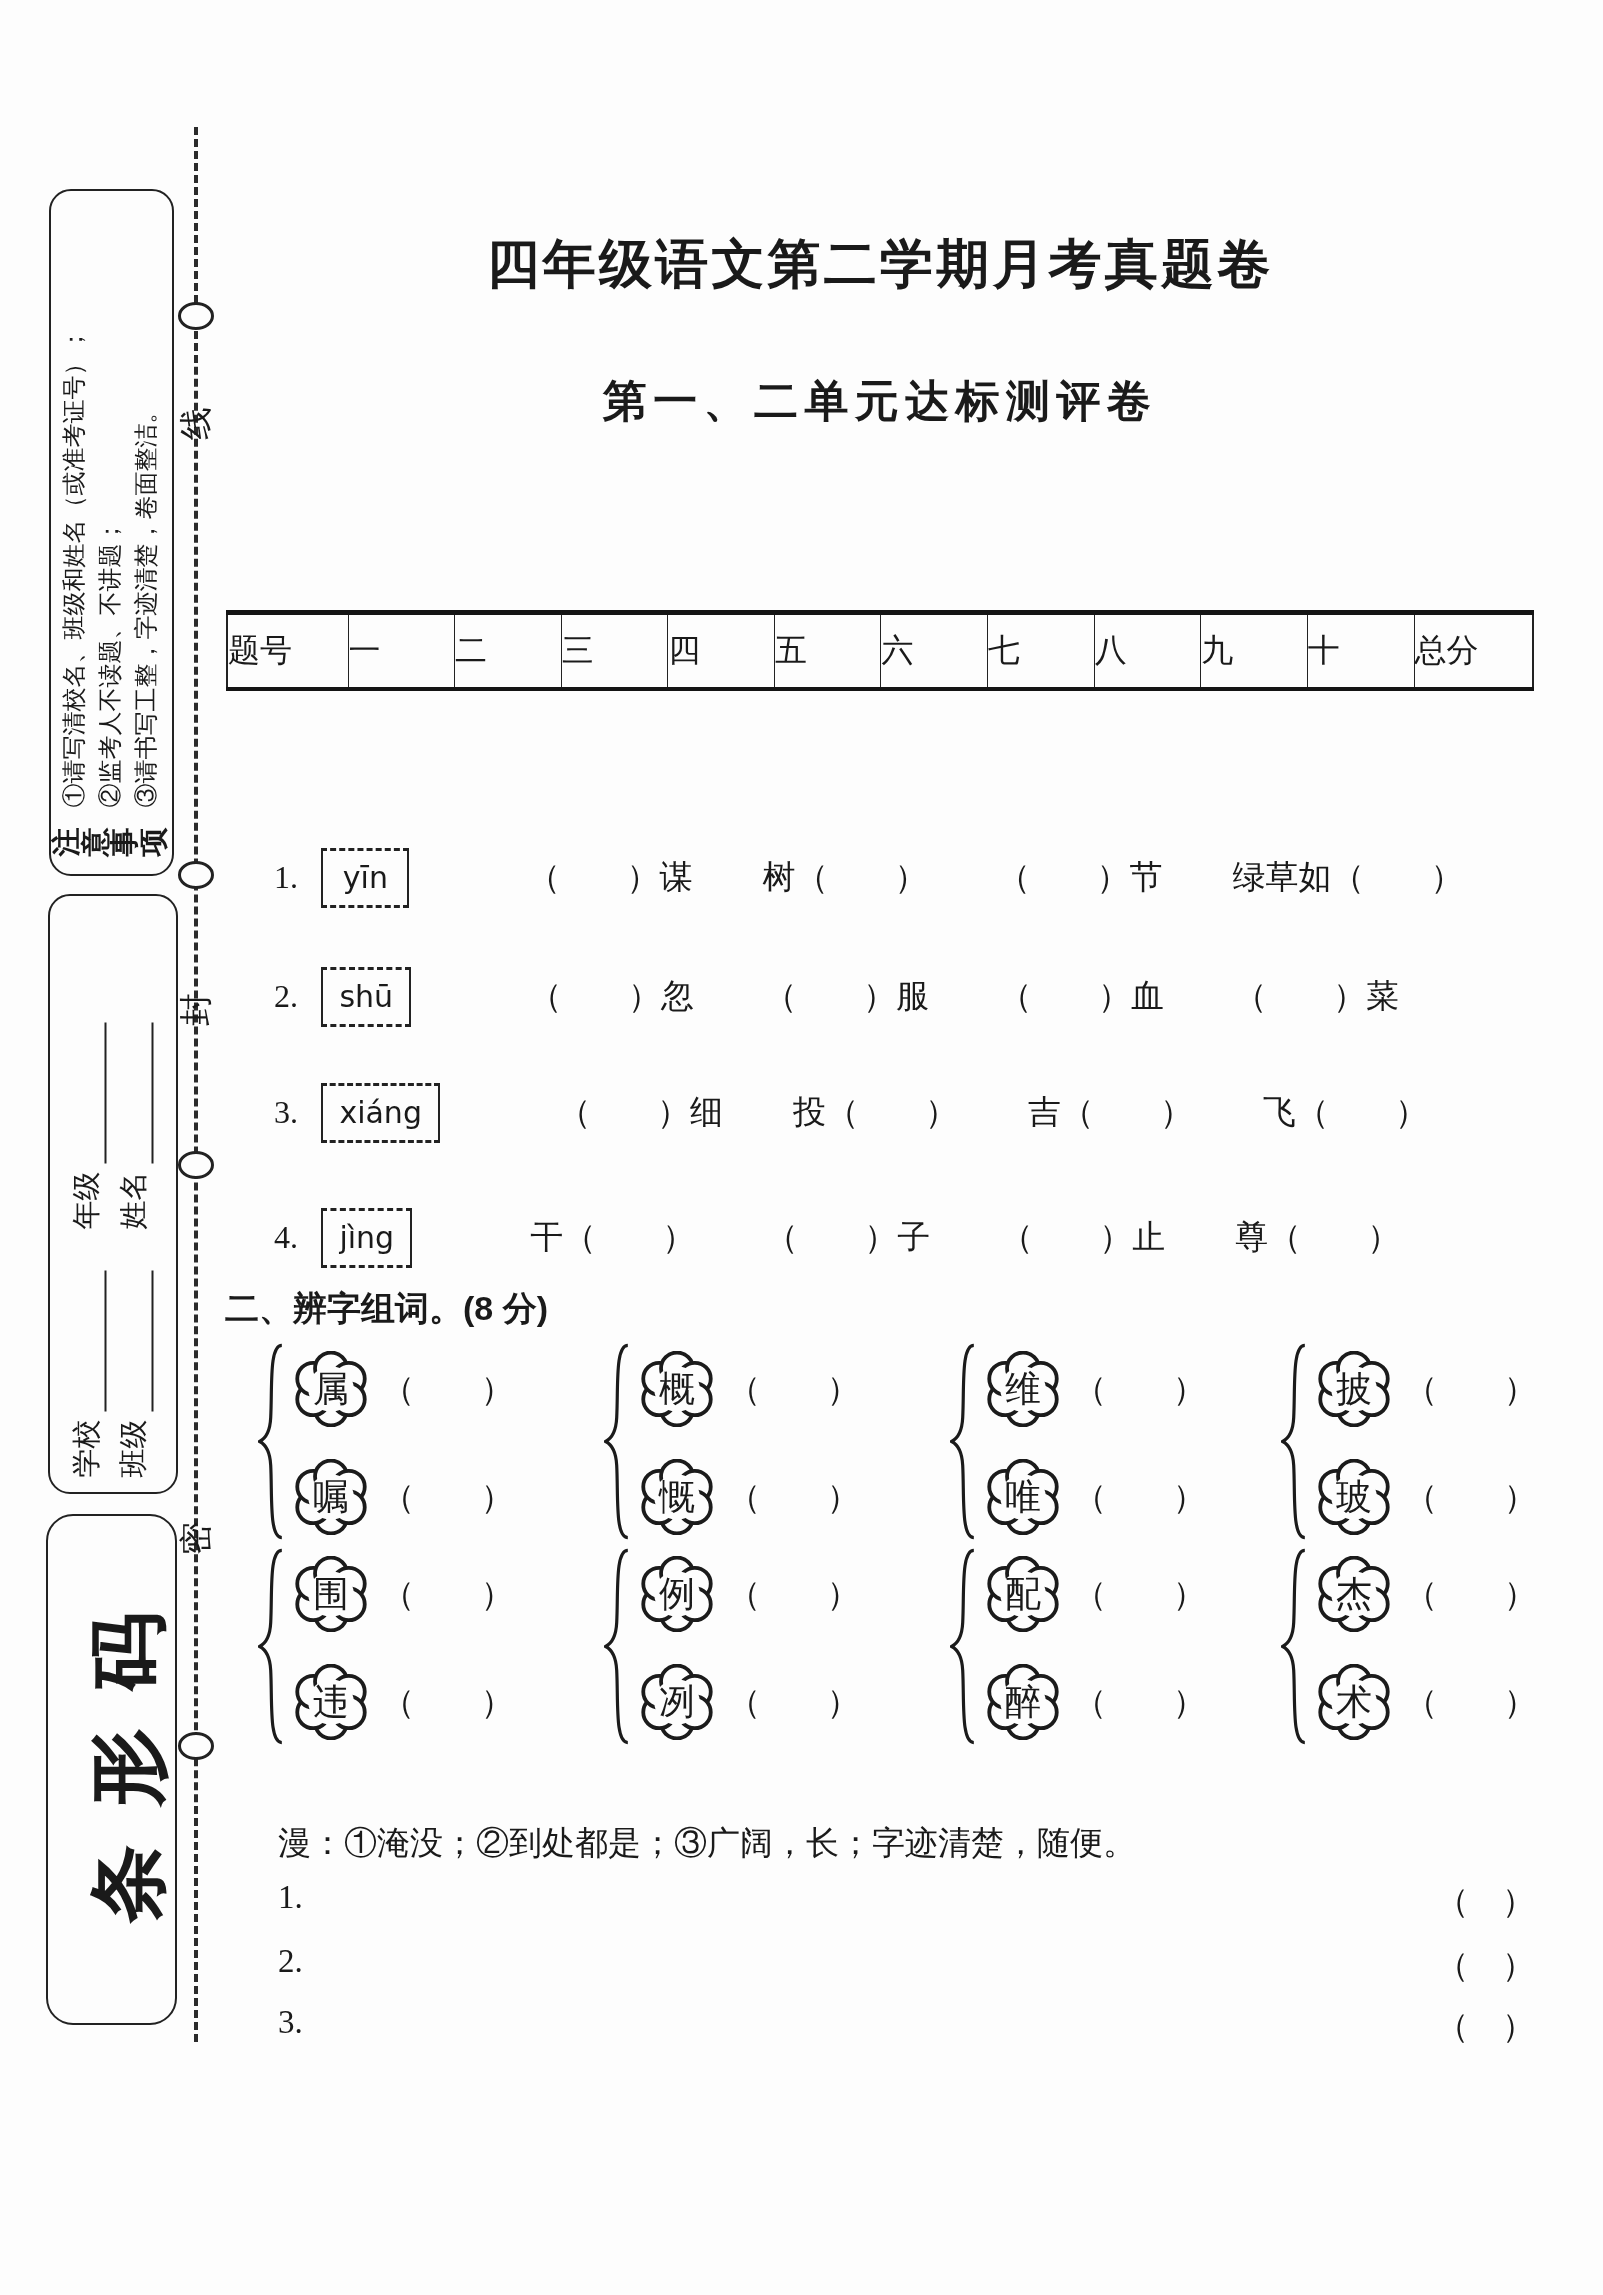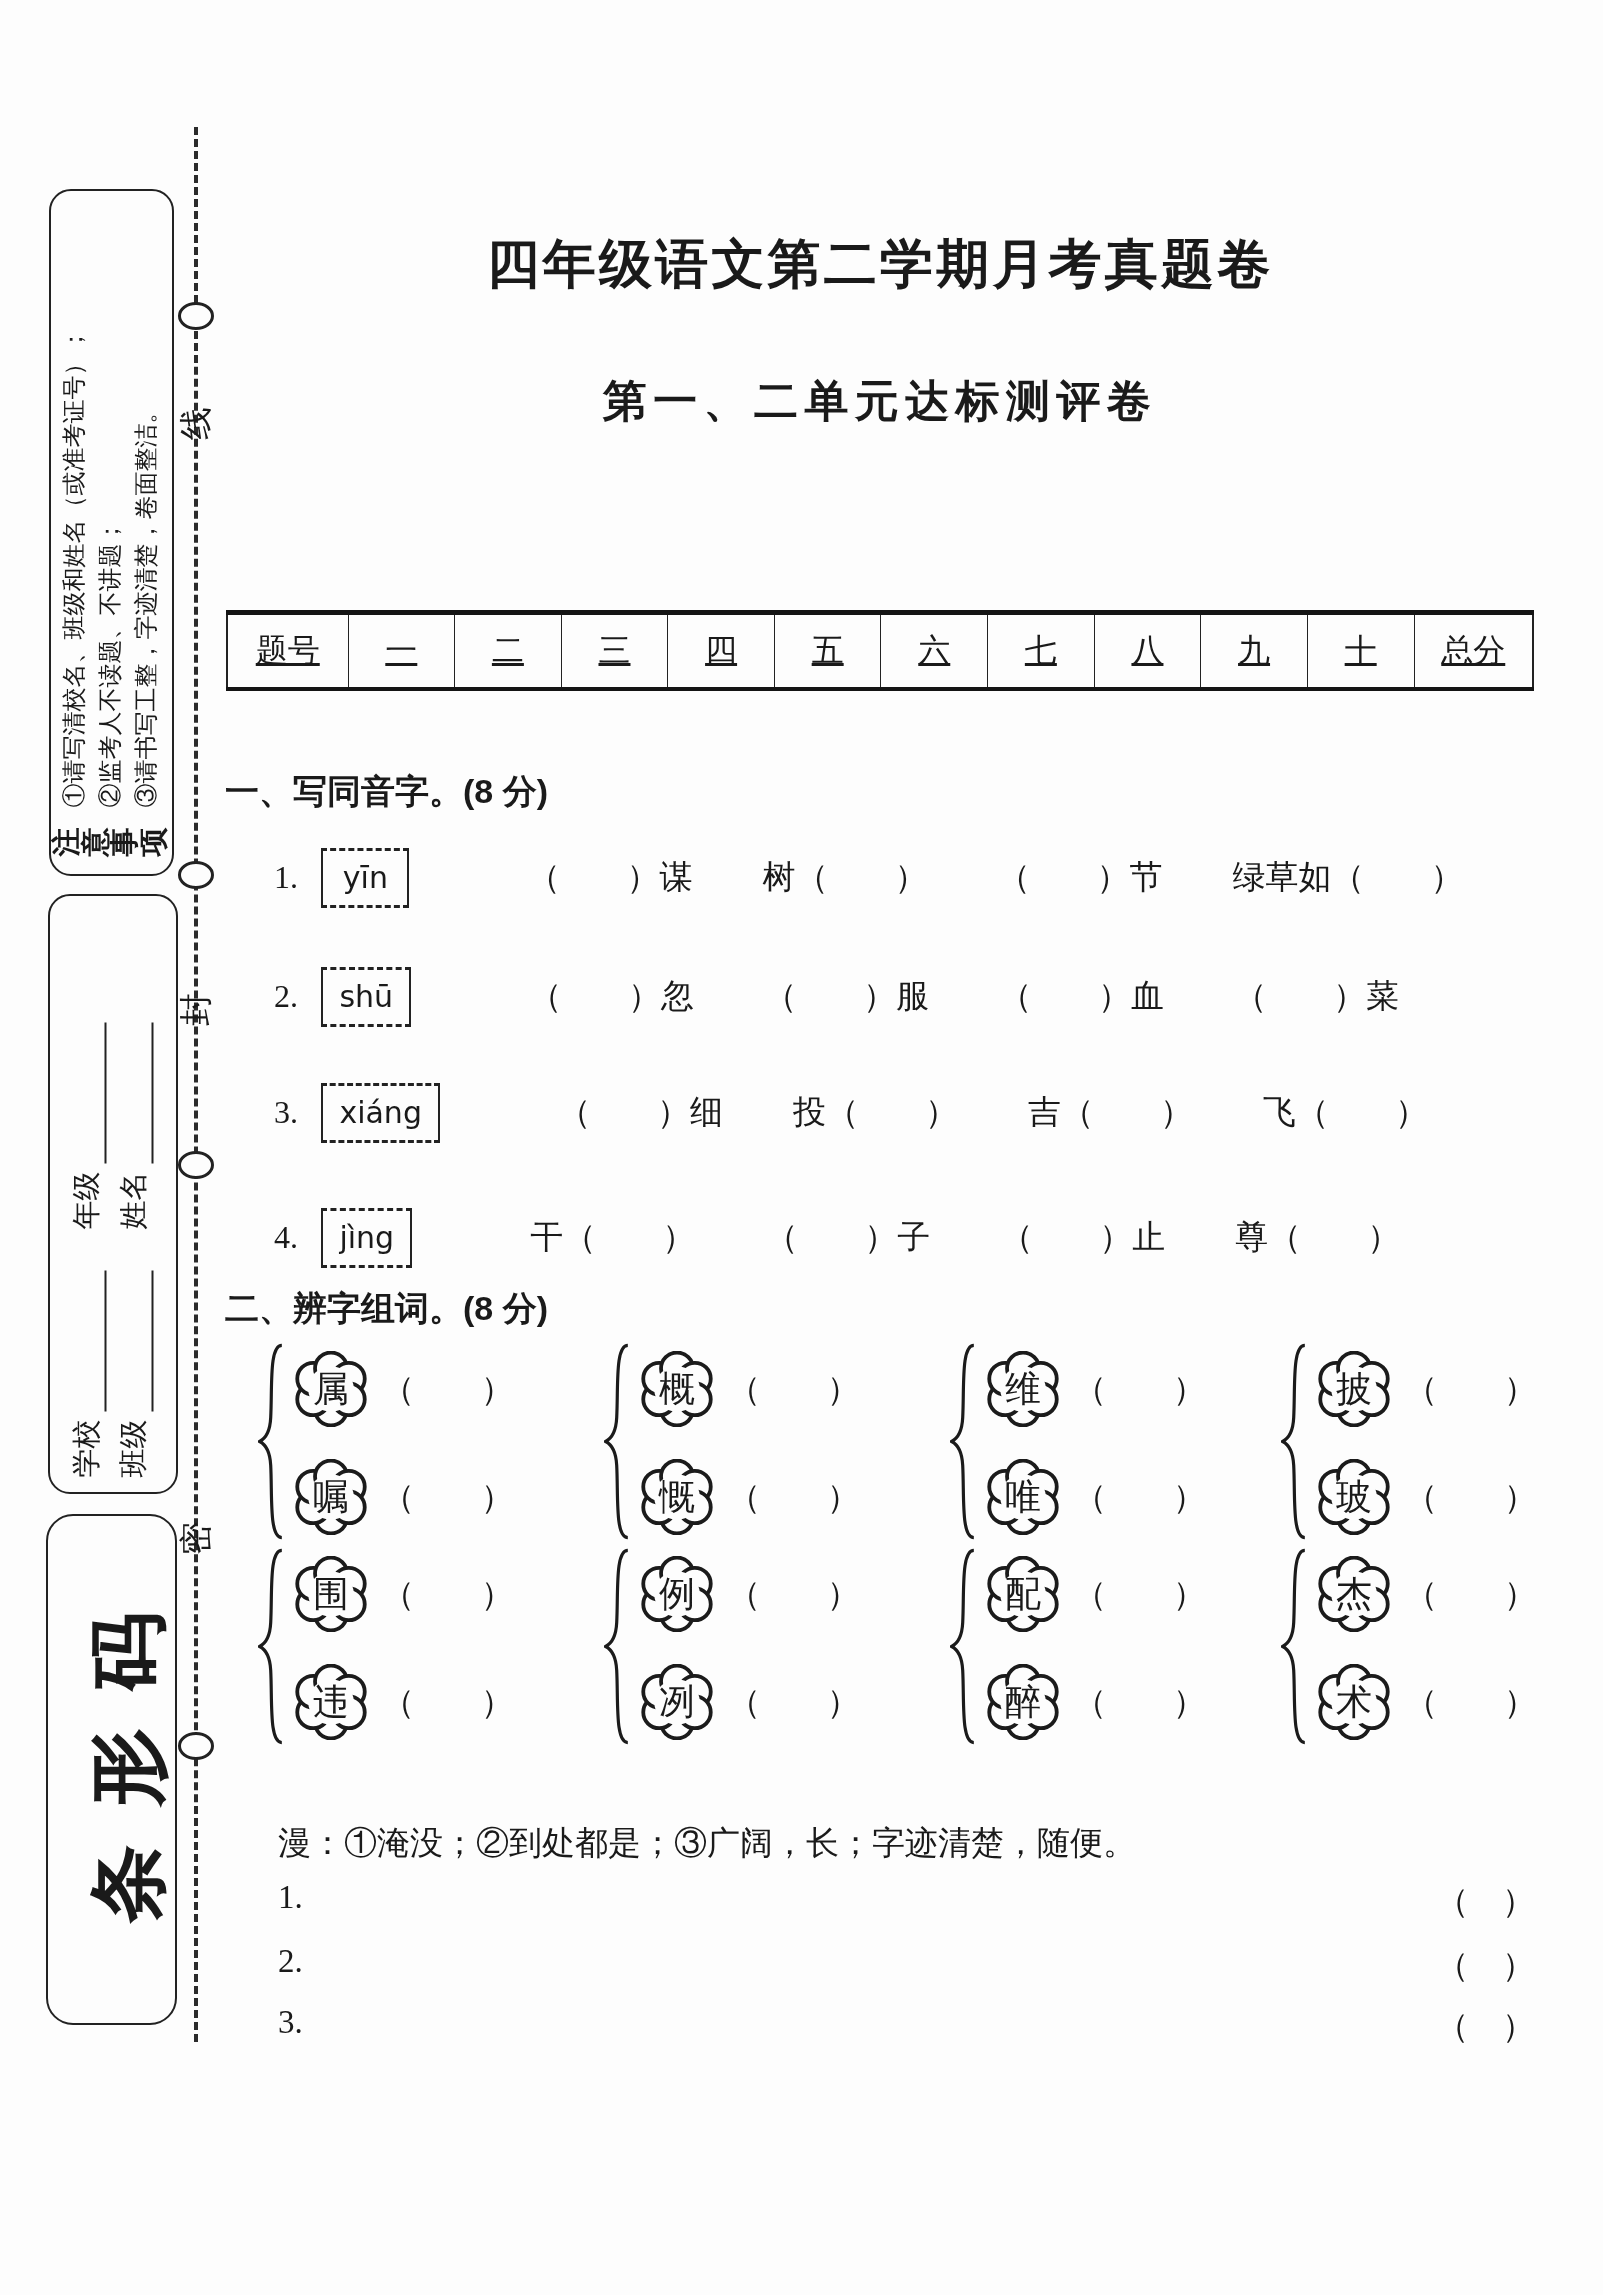--- a/index.html
+++ b/index.html
@@ -34,22 +34,22 @@
     font-size:53px;font-weight:900;letter-spacing:3.2px;white-space:nowrap;}
   .subtitle{position:absolute;left:226px;width:1308px;top:372px;text-align:center;
     font-size:44px;font-weight:bold;letter-spacing:6.4px;}
   .meta{position:absolute;left:226px;width:1308px;top:548px;display:flex;
     justify-content:center;gap:103px;font-size:31px;}
   
   .score-table{position:absolute;left:226px;top:610px;width:1308px;
     border-collapse:collapse;table-layout:fixed;
     border-top:5.6px solid #141414;border-bottom:4px solid #141414;
     border-left:2.4px solid #222;border-right:2.4px solid #222;}
-  .score-table td{border:1.6px solid #222;height:70px;text-align:center;
-    vertical-align:middle;font-size:32px;padding:0;text-decoration:underline;}
+  .score-table td{border:1.6px solid #222;height:70px;text-align:left;
+    vertical-align:middle;font-size:32px;padding:0;}
   .score-table tr.head td{border-bottom:4px solid #141414;height:72px;}
   
   .sec-head{position:absolute;left:225px;font-size:34px;font-weight:bold;
     font-family:"Liberation Sans",sans-serif;white-space:nowrap;}
   
   .s1row{position:absolute;left:274px;height:79px;display:flex;align-items:center;white-space:nowrap;}
   .qnum{font-size:32px;width:41px;}
   .pinyin-box{margin-left:6.4px;min-width:52px;padding:9.5px 16px;text-align:center;
     border-left:2.4px solid #222;border-right:2.4px solid #222;
     border-top:3.2px dashed #222;border-bottom:3.2px dashed #222;
@@ -147,21 +147,20 @@
       <td>六</td>
       <td>七</td>
       <td>八</td>
       <td>九</td>
       <td>十</td>
       <td>总分</td>
     </tr>
   </tbody>
     </table>
 
-  <div class="sec-head" style="top:769px">一、写同音字。(8 分)</div>
 
   <div class="s1row" style="top:838px">
     <span class="qnum">1.</span>
     <span class="pinyin-box">yīn</span>
     <span class="s1item">（　　）谋</span>
     <span class="s1item">树（　　）</span>
     <span class="s1item">（　　）节</span>
     <span class="s1item">绿草如（　　）</span>
   </div>
   <div class="s1row" style="top:957px">

